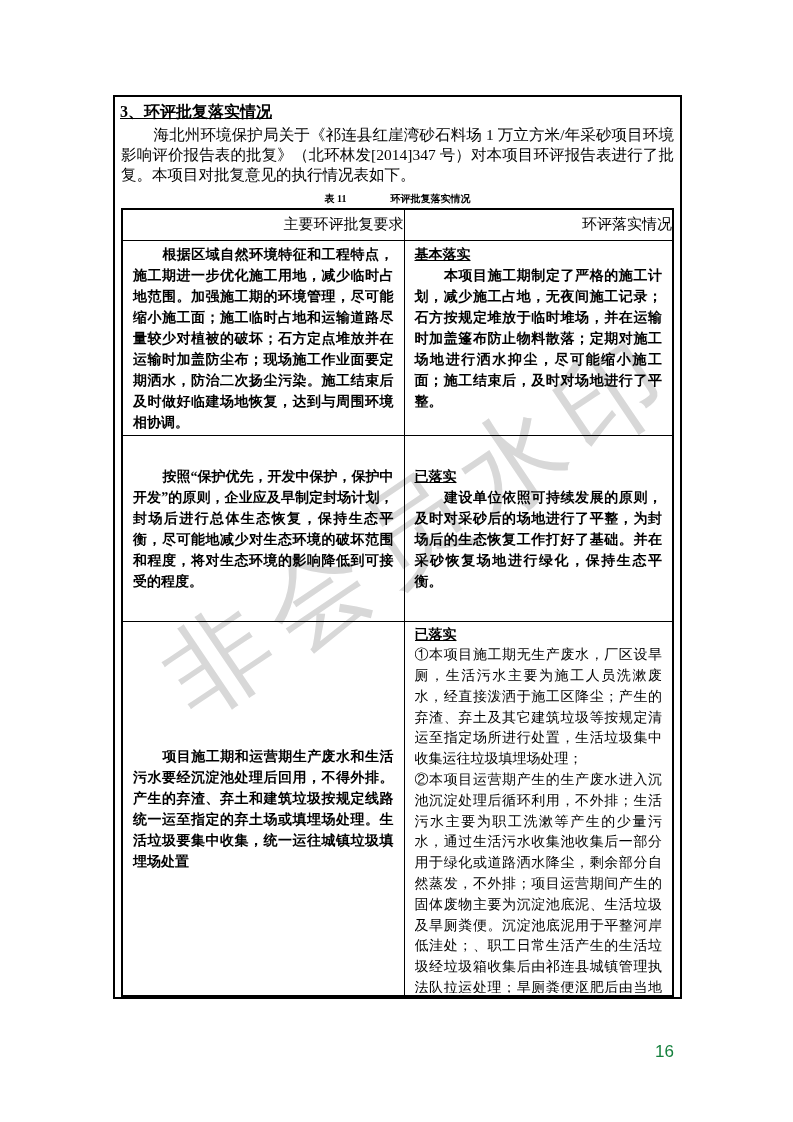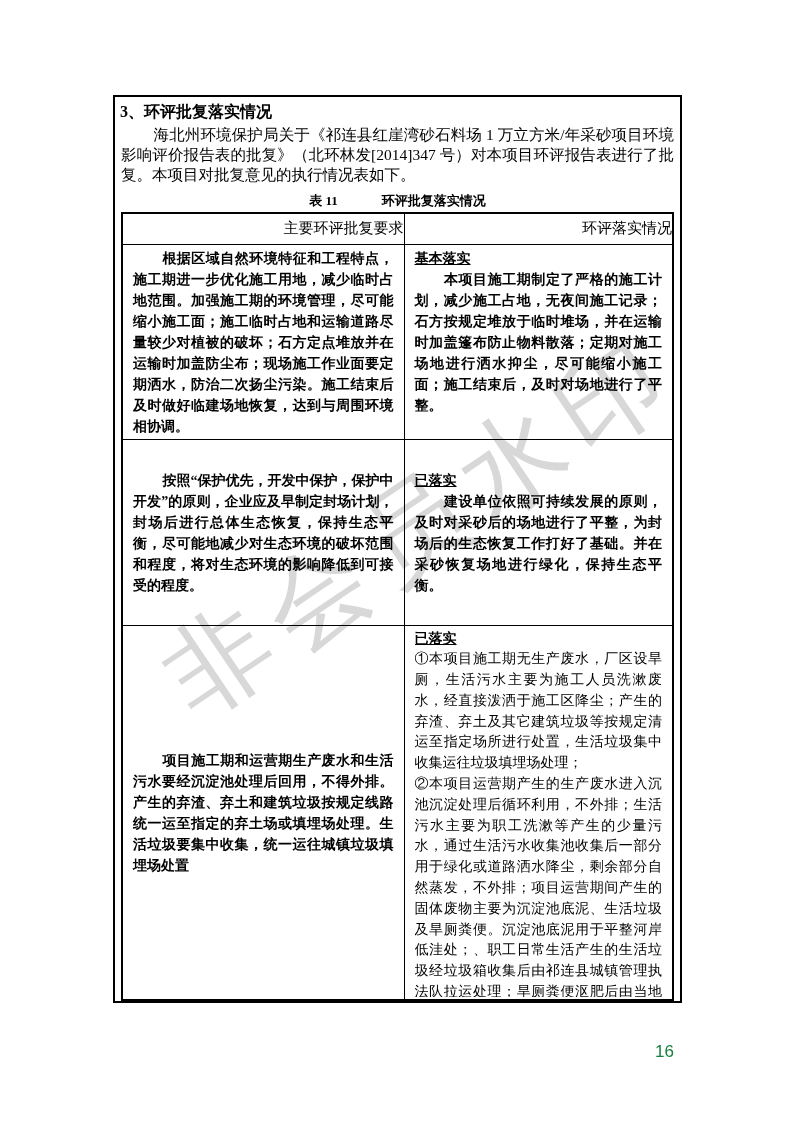--- a/index.html
+++ b/index.html
@@ -29,32 +29,33 @@
     top: 95px;
     width: 569px;
     border: 2px solid #000000;
     z-index: 1;
     background: transparent;
   }
   .section-heading {
     font-size: 16px;
     font-weight: bold;
     margin: 5px 6px 0 5px;
+    text-decoration: underline;
   }
   .intro {
     font-size: 15.5px;
     line-height: 20px;
     text-indent: 2.1em;
     text-align: justify;
     margin: 2px 6px 0 6px;
   }
   .table-caption {
     text-align: center;
     font-weight: bold;
-    font-size: 13px;
+    font-size: 10px;
     margin-top: 7px;
     margin-bottom: 2px;
   }
   .caption-label { margin-right: 44px; }
   table.compliance {
     width: 551px;
     margin: 0 auto;
     border-collapse: collapse;
     table-layout: fixed;
     font-size: 14px;

